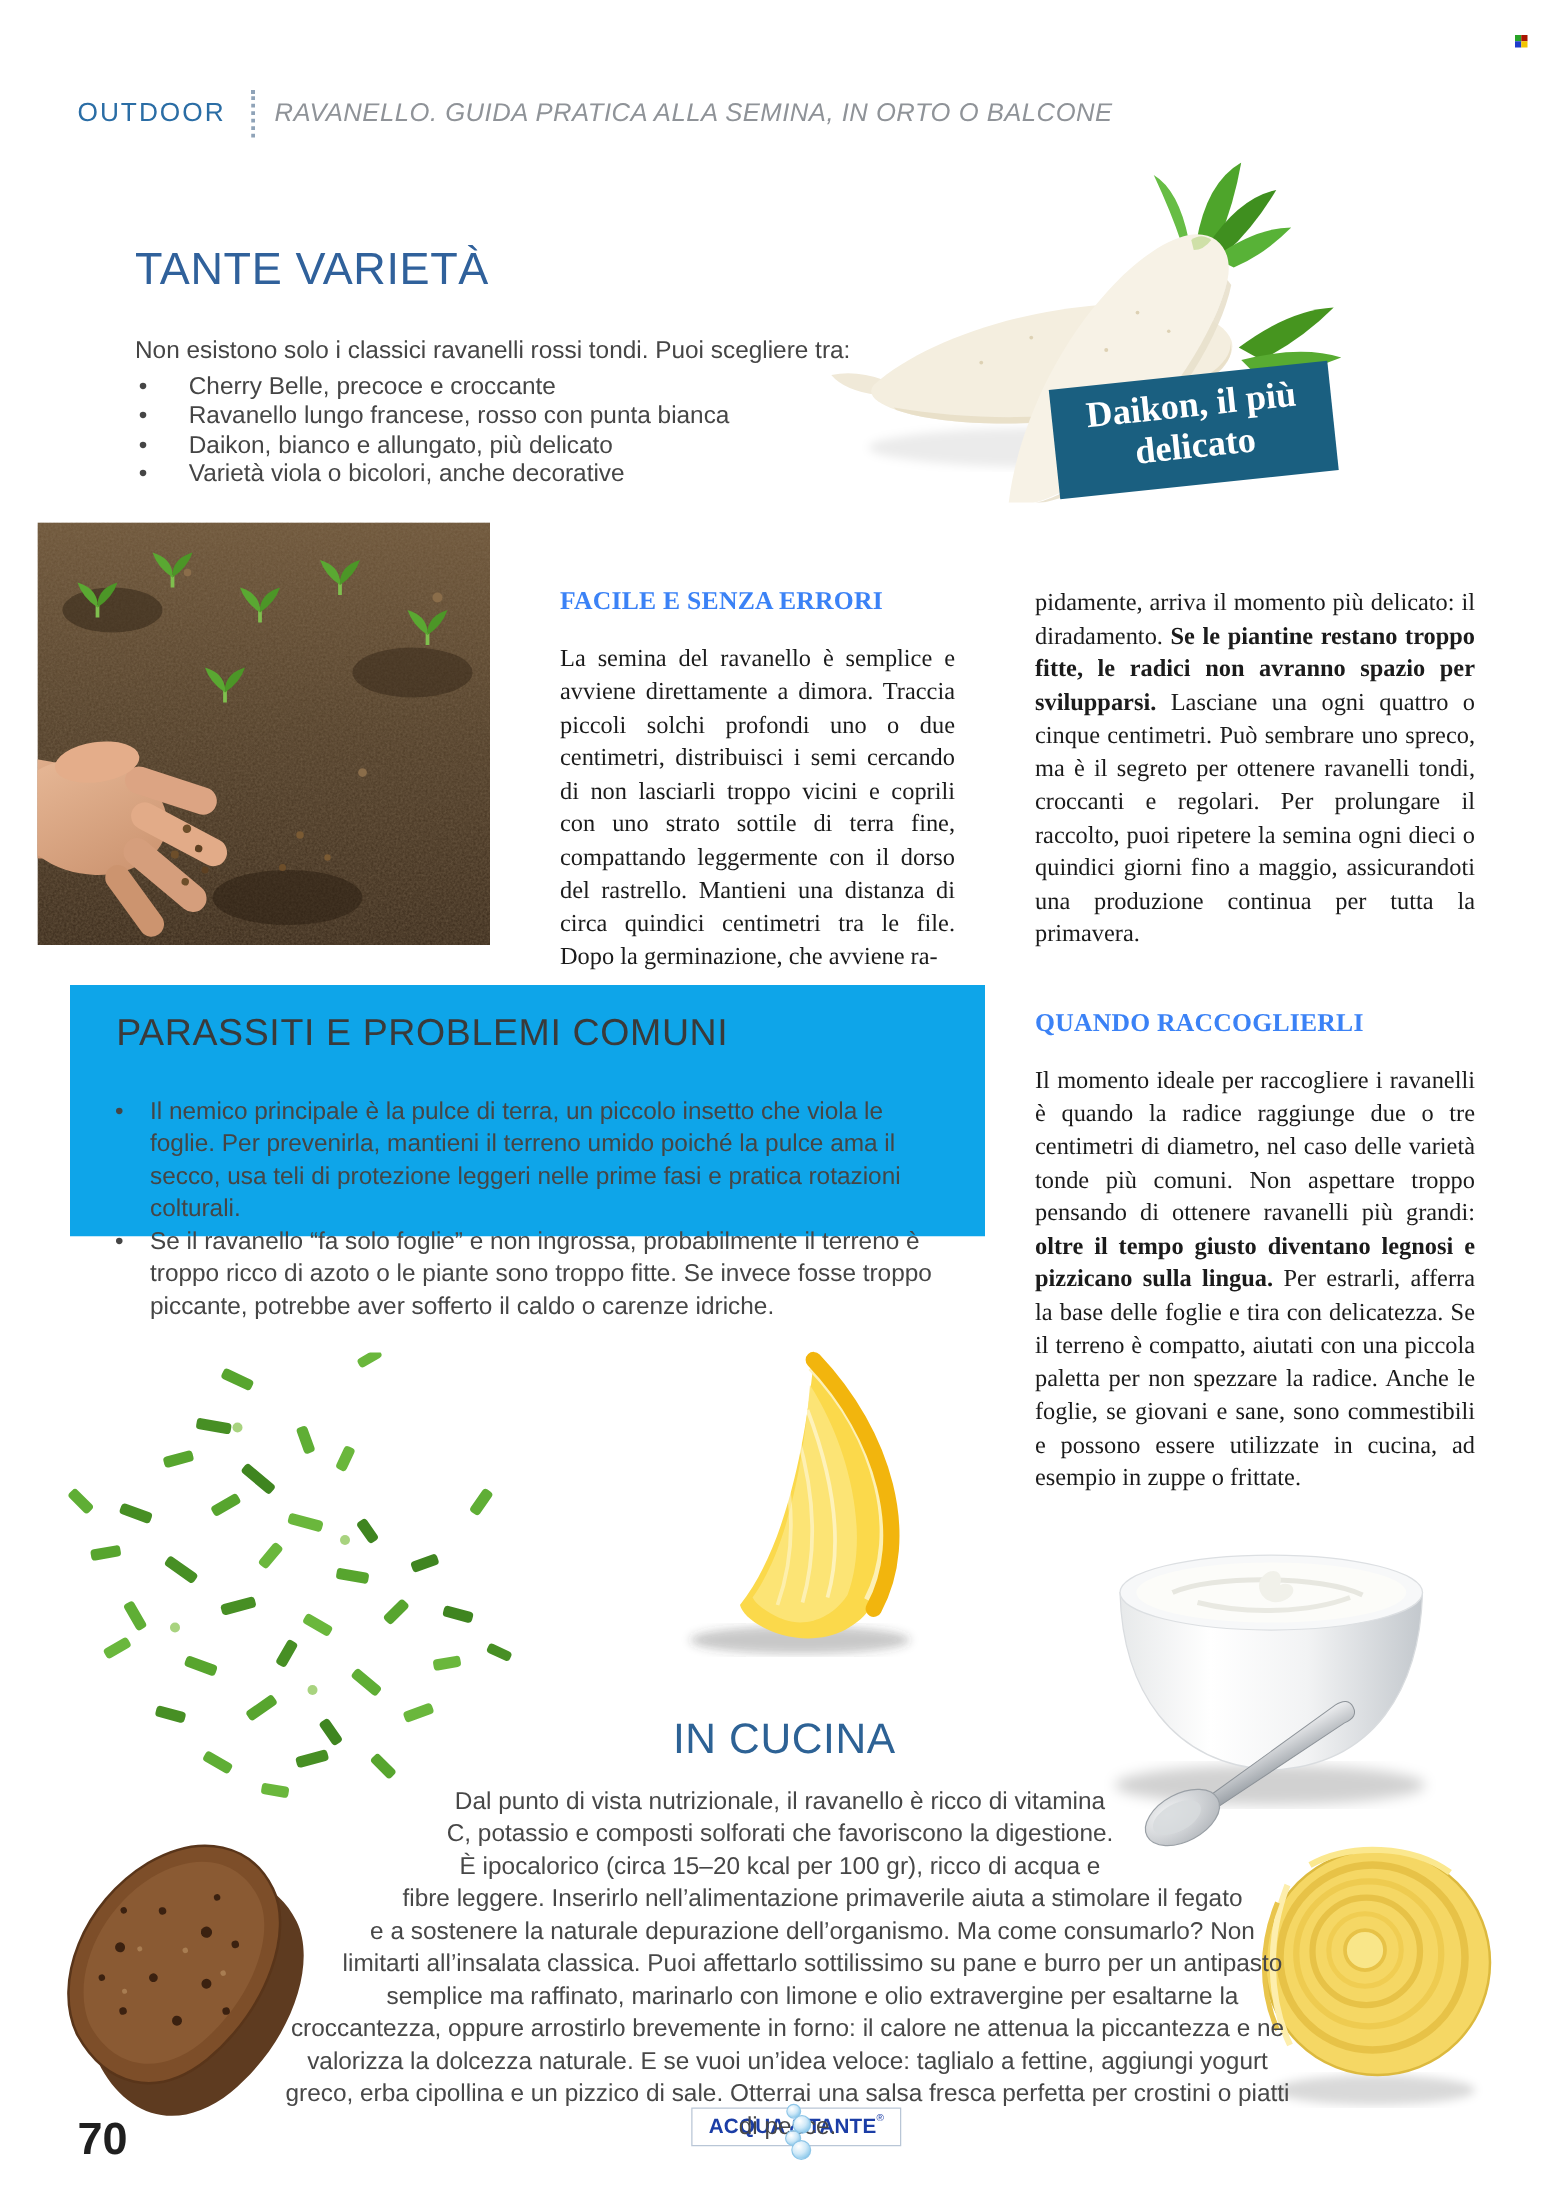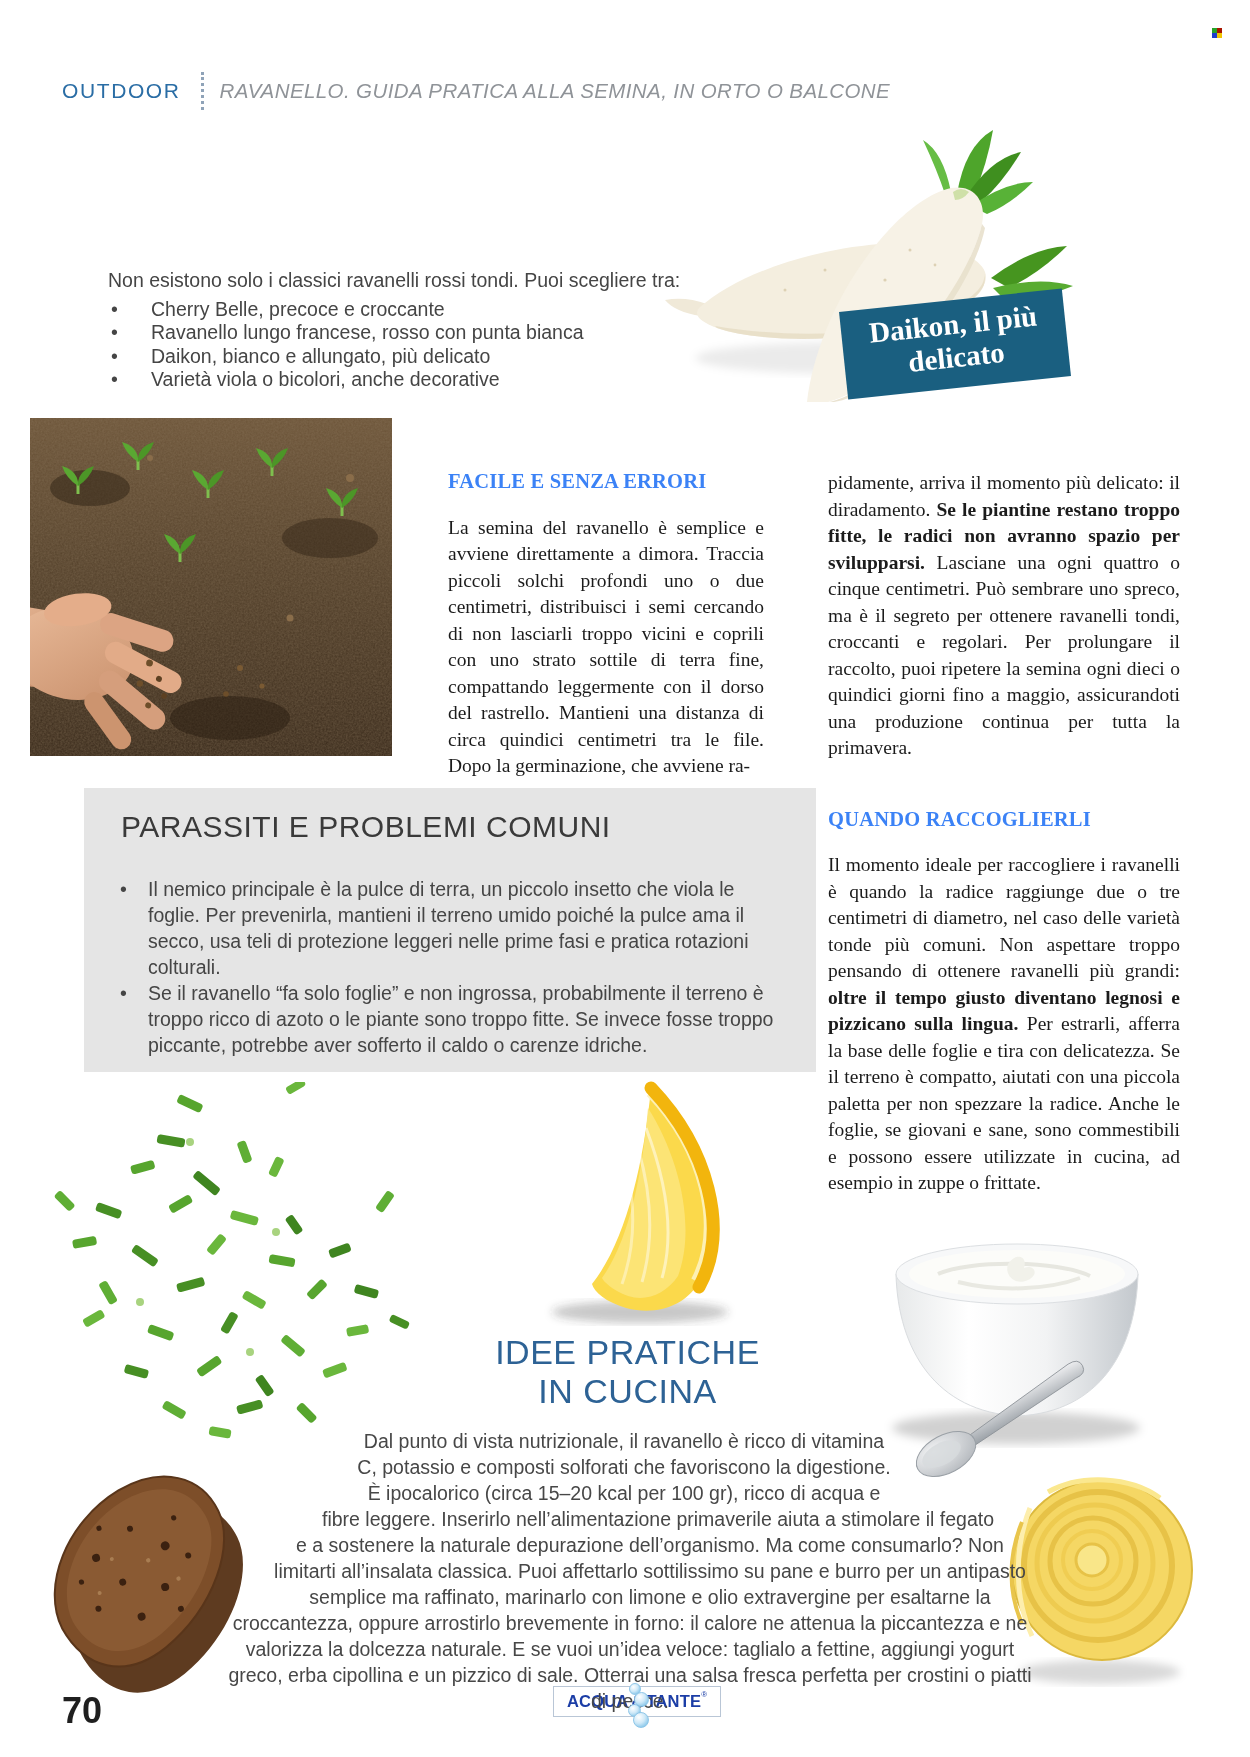--- a/index.html
+++ b/index.html
@@ -46,21 +46,21 @@
   .col{position:absolute;font-family:"Liberation Serif",serif;color:#1b1b1b;font-size:19.5px;
        line-height:26.5px;text-align:justify;}
   .colmid{left:448px;top:468px;width:316px;}
   .colright{left:828px;top:470px;width:352px;}
   .serifh{font-family:"Liberation Serif",serif;font-size:20.5px;font-weight:bold;color:#3b82f6;
           letter-spacing:0.2px;margin:0 0 20px 0;text-align:left;}
   .colright .serifh{margin:44px 0 20px 0;}
   .col p{margin:0;}
 
   
-  .pestbox{position:absolute;left:84px;top:788px;width:732px;height:284px;background:#e5e5e5;}
+  .pestbox{position:absolute;left:56px;top:788px;width:732px;height:201px;background:#0ea5e9;}
   .pestbox h2{position:absolute;left:37px;top:22px;margin:0;font-size:30px;font-weight:400;
               color:#3a3a3a;letter-spacing:0.5px;}
   .plist{position:absolute;left:34px;top:88px;width:668px;margin:0;padding:0;list-style:none;
          font-size:19.5px;color:#454545;line-height:26px;}
   .plist li{display:flex;}
   .plist .b{width:28px;flex:none;padding-left:2px;}
 
   
   .idee{position:absolute;left:430px;top:1333px;width:395px;margin:0;text-align:center;
         color:#2d6295;font-size:34px;line-height:39px;font-weight:400;letter-spacing:0.5px;}
@@ -94,20 +94,21 @@
 <div id="page">
 
   <div class="corner-icon"><span class="ci-g"></span><span class="ci-r"></span><br><span class="ci-b"></span><span class="ci-y"></span></div>
 
   <div class="hdr">
     <span class="hdr-sec">OUTDOOR</span>
     <span class="hdr-div"></span>
     <span class="hdr-ttl">RAVANELLO. GUIDA PRATICA ALLA SEMINA, IN ORTO O BALCONE</span>
   </div>
 
+  <h1 class="tante">TANTE VARIETÀ</h1>
   <p class="intro">Non esistono solo i classici ravanelli rossi tondi. Puoi scegliere tra:</p>
   <ul class="vlist">
     <li>
         <span class="b">•</span>
         <span>Cherry Belle, precoce e croccante</span>
       </li>
     <li>
         <span class="b">•</span>
         <span>Ravanello lungo francese, rosso con punta bianca</span>
       </li>
@@ -358,21 +359,21 @@
       <path d="M150,42 C158,30 170,34 166,46 C176,42 182,52 170,58 C158,64 146,54 150,42 Z" fill="#f1f1ea"></path>
       <g transform="translate(88,232) rotate(-28)">
         <path d="M26,-5 L150,-22 Q162,-23 162,-14 Q162,-5 150,-6 L28,6 Z" fill="url(#spg2)" stroke="#8c9298" stroke-width="0.8"></path>
         <ellipse cx="0" cy="0" rx="32" ry="19" fill="url(#spg)" stroke="#9aa0a6"></ellipse>
         <ellipse cx="-4" cy="-2" rx="21" ry="11" fill="#d7dadd" opacity="0.85"></ellipse>
       </g>
     </svg>
   </div>
 
   <h2 class="idee">
-    <span>IDEE PRATICHE</span><br>
+    <br>
     <span>IN CUCINA</span>
   </h2>
   <div class="kpara">
     <span class="fl1"></span><span class="fr1"></span><span class="fl2"></span><span class="fr2"></span><span class="fl3"></span><span>Dal punto di vista nutrizionale, il ravanello è ricco di vitamina C, potassio e composti solforati che favoriscono la digestione. È ipocalorico (circa 15–20 kcal per 100 gr), ricco di acqua e fibre leggere. Inserirlo nell’alimentazione primaverile aiuta a stimolare il fegato e a sostenere la naturale depurazione dell’organismo. Ma come consumarlo? Non limitarti all’insalata classica. Puoi affettarlo sottilissimo su pane e burro per un antipasto semplice ma raffinato, marinarlo con limone e olio extravergine per esaltarne la croccantezza, oppure arrostirlo brevemente in forno: il calore ne attenua la piccantezza e ne valorizza la dolcezza naturale. E se vuoi un’idea veloce: taglialo a fettine, aggiungi yogurt greco, erba cipollina e un pizzico di sale. Otterrai una salsa fresca perfetta per crostini o piatti di pesce.</span>
   </div>
 
   <div class="photo ph-bread">
     <svg width="240" height="236" viewBox="0 0 240 236">
       <g transform="rotate(-14 110 110)">
         <path d="M42,180 C32,134 72,78 130,60 C178,46 214,66 222,104 C230,140 196,196 138,224 C90,246 54,224 42,180 Z" fill="#5e3b20"></path>

